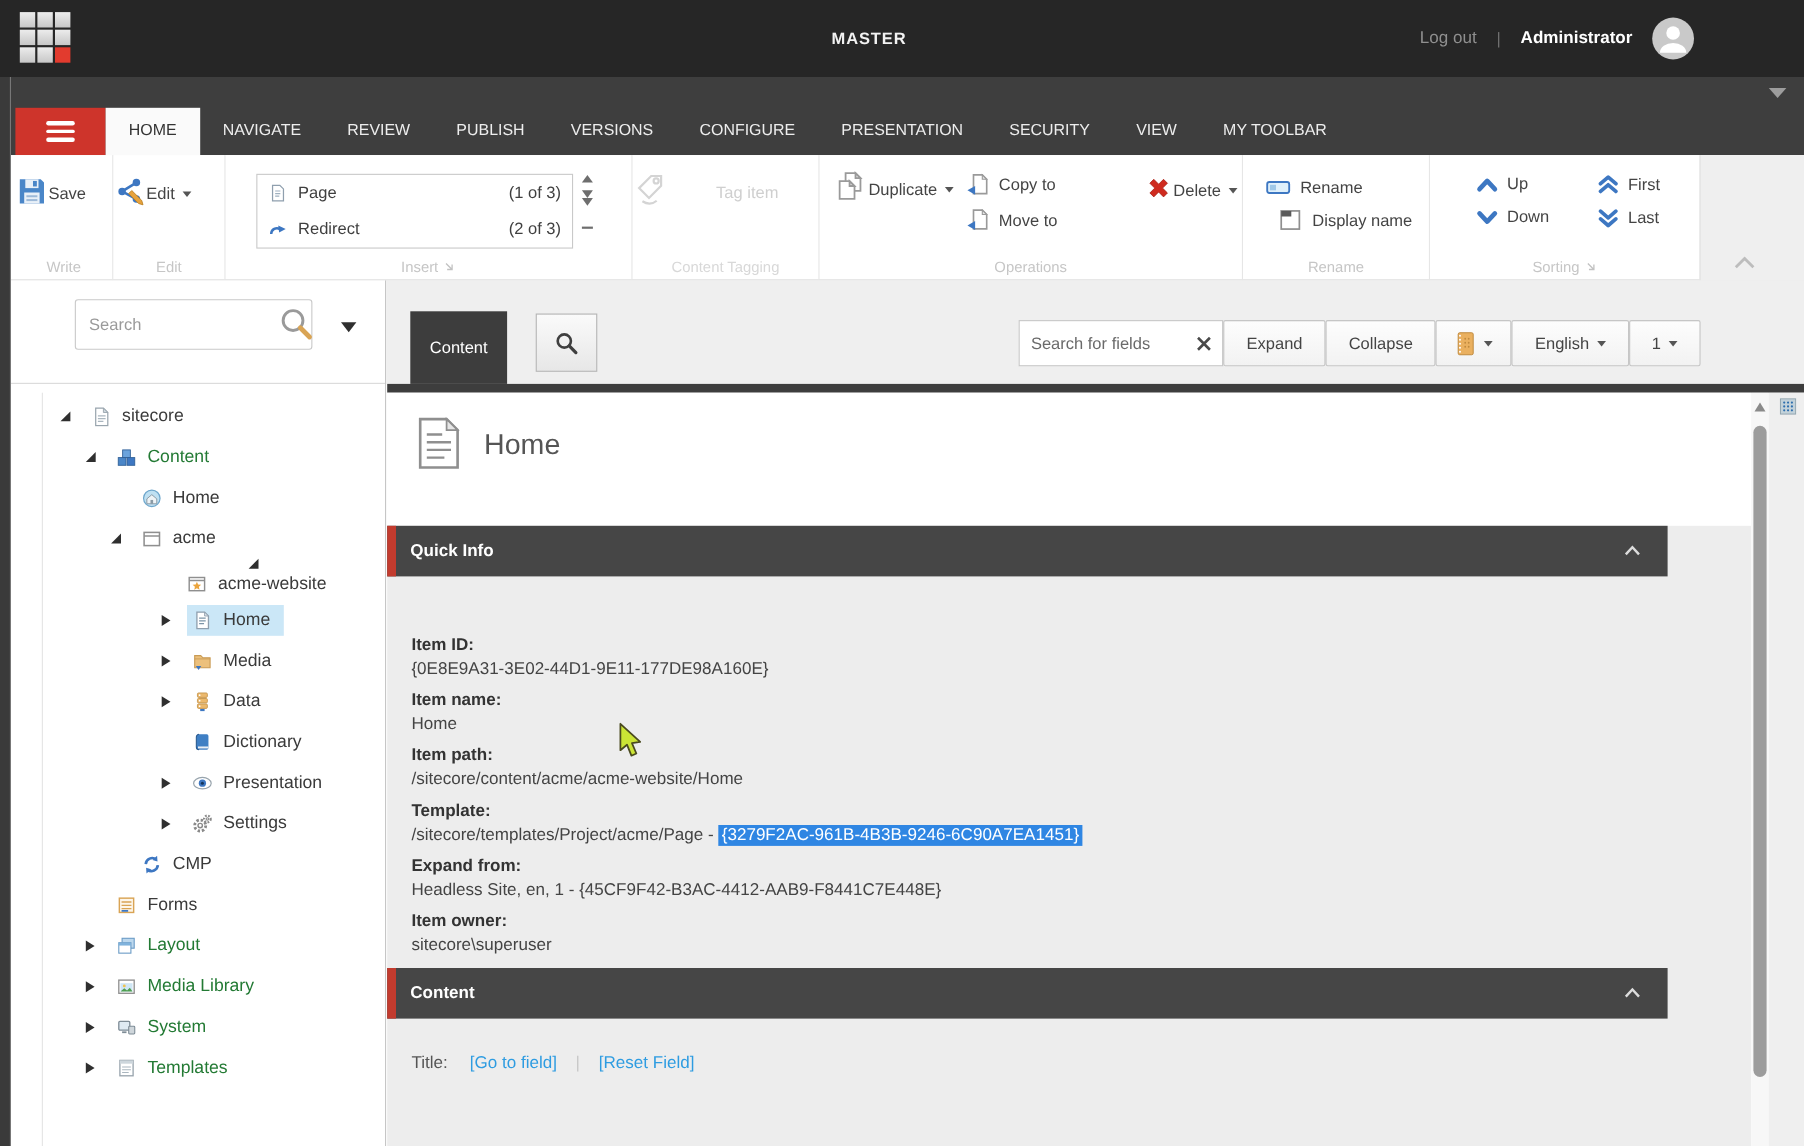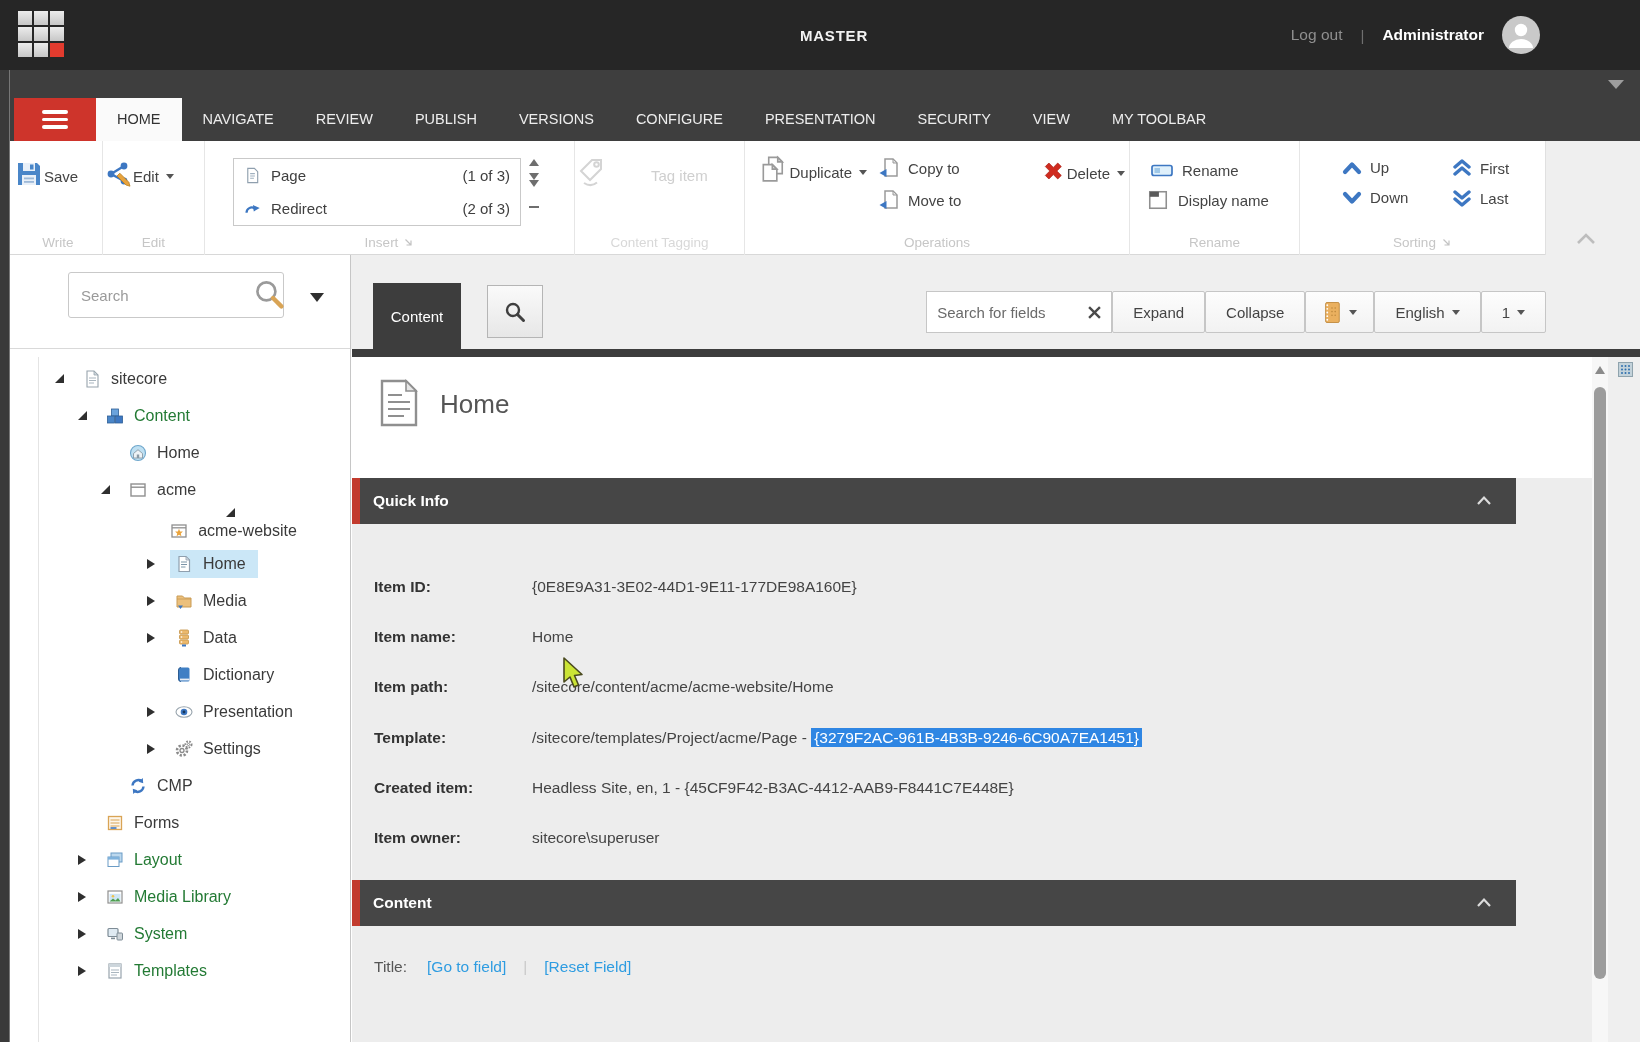--- a/index.html
+++ b/index.html
@@ -5,21 +5,21 @@
   * { margin:0; padding:0; box-sizing:border-box; }
   html,body { width:1640px; height:1042px; }
   body { position:relative; font-family:"Liberation Sans",sans-serif; background:#fff; overflow:hidden; }
   .abs { position:absolute; }
 
   
   #topbar { left:0; top:0; width:1640px; height:70px; background:#262626; }
   #logo { left:18px; top:11px; width:48px; height:48px; display:grid; grid-template-columns:repeat(3,14px); grid-template-rows:repeat(3,14px); gap:2px; }
   #logo div { background:linear-gradient(#ececec,#c7c7c7); }
   #logo div.red { background:#e23b2e; }
-  #workspace { left:790px; top:27px; transform:translateX(-50%); color:#f2f2f2; font-size:15px; font-weight:bold; letter-spacing:.8px;margin-left:44px; }
+  #workspace { left:790px; top:27px; transform:translateX(-50%); color:#f2f2f2; font-size:15px; font-weight:bold; letter-spacing:.8px; }
   #topright { right:100px; top:0; height:70px; display:flex; align-items:center; }
   #logout { color:#8f8f8f; font-size:15.5px; cursor:pointer; }
   #topsep { color:#6f6f6f; margin:0 18px; font-size:15px; }
   #username { color:#ffffff; font-size:15.5px; font-weight:600; }
   #avatar { width:38px; height:38px; border-radius:50%; background:#c9c9c9; margin-left:18px; overflow:hidden; position:relative; }
 
   
   #tabstrip { left:0; top:70px; width:1640px; height:71px; background:#3e3e3e; }
   #stripcaret { right:16px; top:10px; width:0; height:0; border-left:8px solid transparent; border-right:8px solid transparent; border-top:9px solid #9d9d9d; }
   #hamburger { left:14px; bottom:0; width:82px; height:43px; background:#ce342b; display:flex; flex-direction:column; align-items:center; justify-content:center; gap:4px; cursor:pointer; }
@@ -82,21 +82,21 @@
 
   
   #cpane { left:352px; top:357px; width:1240px; height:685px; background:#fff; }
   #sectionarea { position:absolute; left:0; top:121px; right:0; bottom:0; background:#ededed; }
   #itemicon { position:absolute; left:26px; top:22px; }
   #itemtitle { position:absolute; left:88px; top:32px; font-size:26px; color:#555; }
   .secbar { position:absolute; left:0; width:1164px; height:46px; background:#464646; display:flex; align-items:center; cursor:pointer; }
   .secstripe { position:absolute; left:0; top:0; bottom:0; width:8px; background:#c23b2e; }
   .sectitle { margin-left:21px; color:#fff; font-size:15.5px; font-weight:bold; }
   .secchev { position:absolute; right:24px; top:17px; }
-  .qrow { position:absolute; left:22px; display:flex; font-size:15.5px; line-height:22px; }
+  .qrow { position:absolute; left:22px; display:flex; font-size:15.5px; line-height:22px;flex-direction:column; }
   .qlabel { width:158px; font-weight:700; color:#333; flex:none; }
   .qvalue { color:#444; }
   .hl { background:#2f86e3; color:#fff; padding:1px 3px; }
   #titlerow { position:absolute; left:22px; top:601px; display:flex; align-items:center; font-size:15.5px; }
   #titlerow .flabel { color:#555; margin-right:20px; }
   .fldlink { color:#2e9ce1; cursor:pointer; }
   .lsep { color:#c9c9c9; margin:0 17px; }
 
   
   #vscroll { left:1592px; top:357px; width:16px; height:685px; background:#f7f7f7; }
@@ -281,21 +281,21 @@
   </div>
 
   <div class="group" style="left:1130px;width:170px;">
     <div class="smallrow" style="left:20px;top:18px;">
       <svg width="24" height="22" viewBox="0 0 24 22">
           <rect x="2" y="6.5" width="20" height="10" rx="2" fill="#dff0fb" stroke="#3d77c2" stroke-width="1.7"></rect>
           <rect x="4.5" y="9" width="5.5" height="5" fill="#9fc8e8"></rect>
         </svg>
       <span>Rename</span>
     </div>
-    <div class="smallrow" style="left:16px;top:48px;">
+    <div class="smallrow" style="left:31px;top:48px;">
       <svg width="24" height="22" viewBox="0 0 24 24">
           <rect x="3" y="3" width="18" height="18" fill="#fff" stroke="#8f8f8f" stroke-width="1.7"></rect>
           <path d="M3 3 h10 v5.5 h-10z" fill="#5a5a5a"></path>
         </svg>
       <span>Display name</span>
     </div>
     <div class="grouplabel">Rename</div>
   </div>
 
   <div class="group" style="left:1300px;width:245px;border-right:none;">
@@ -668,21 +668,21 @@
   </div>
   <div class="qrow" style="top:319px;">
     <span class="qlabel">Item path:</span>
     <span class="qvalue">/sitecore/content/acme/acme-website/Home</span>
   </div>
   <div class="qrow" style="top:370px;">
     <span class="qlabel">Template:</span>
     <span class="qvalue"><span>/sitecore/templates/Project/acme/Page - </span><span class="hl">{3279F2AC-961B-4B3B-9246-6C90A7EA1451}</span></span>
   </div>
   <div class="qrow" style="top:420px;">
-    <span class="qlabel">Created item:</span>
+    <span class="qlabel">Expand from:</span>
     <span class="qvalue">Headless Site, en, 1 - {45CF9F42-B3AC-4412-AAB9-F8441C7E448E}</span>
   </div>
   <div class="qrow" style="top:470px;">
     <span class="qlabel">Item owner:</span>
     <span class="qvalue">sitecore\superuser</span>
   </div>
 
   <div class="secbar" style="top:523px;">
     <span class="secstripe"></span>
     <span class="sectitle">Content</span>

